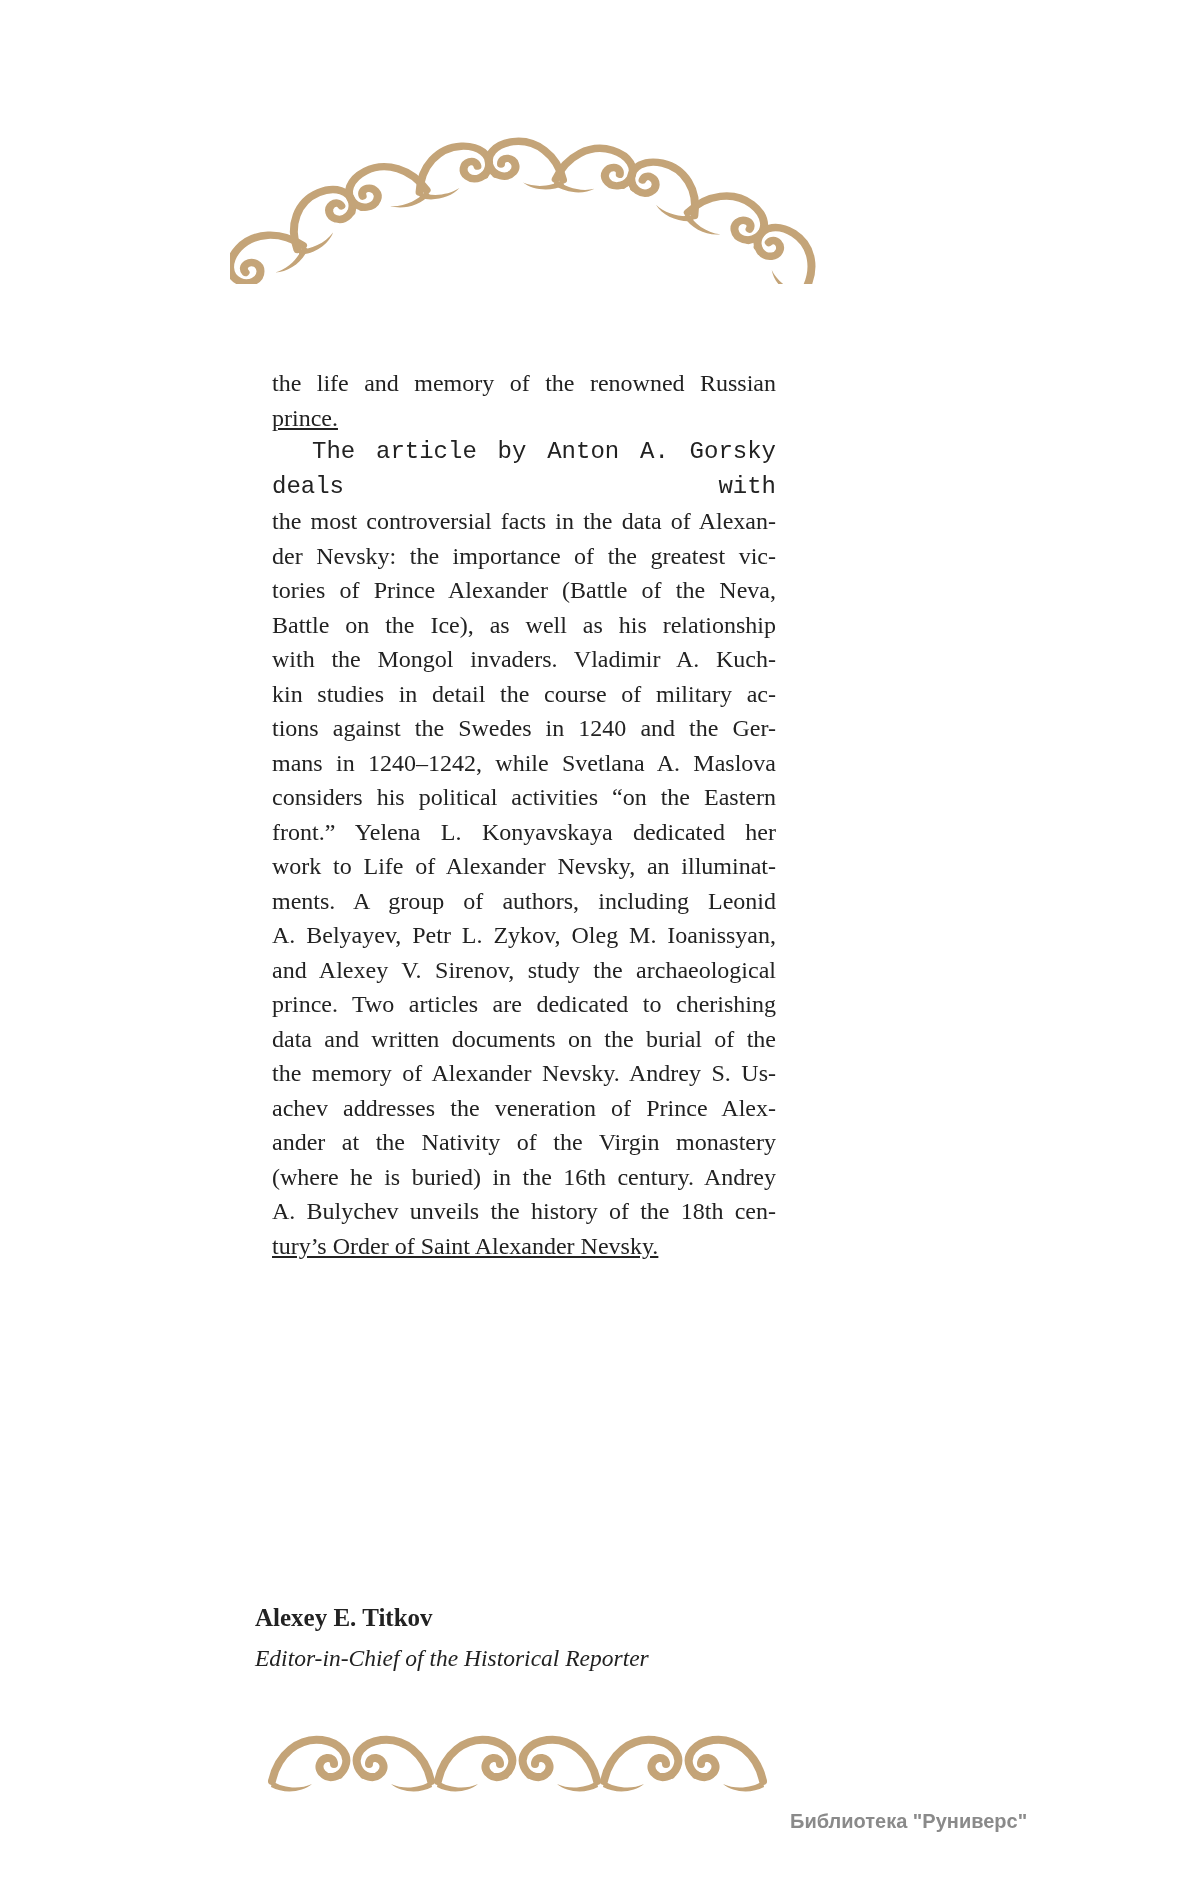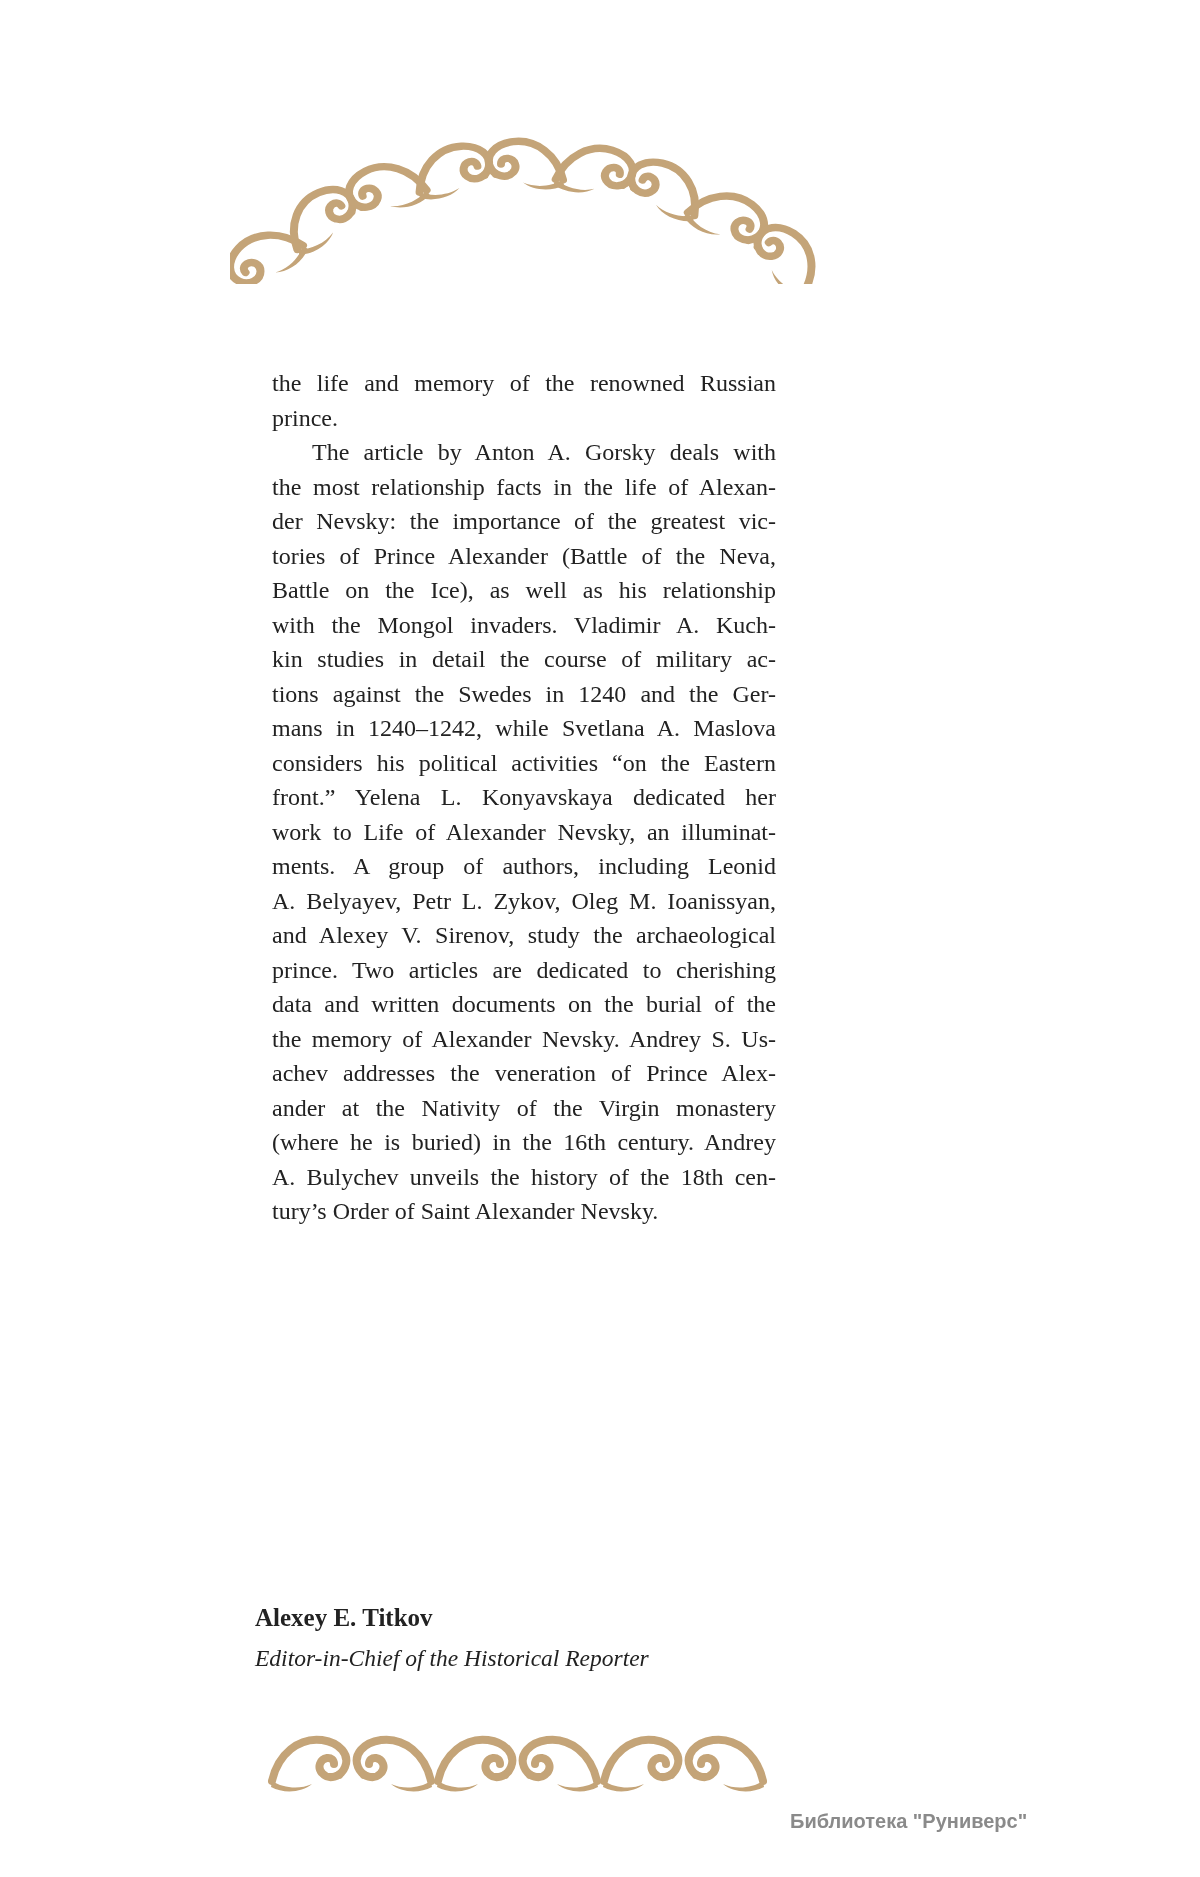--- a/index.html
+++ b/index.html
@@ -22,22 +22,22 @@
   
   #body-text {
     position: absolute;
     left: 272px; top: 366px;
     width: 504px;
     font-size: 24px;
     line-height: 34.5px;
     color: var(--ink);
   }
   #body-text .line { text-align: justify; text-align-last: justify; white-space: normal; }
-  #body-text .line.last { text-align-last: left; }
-  #body-text .line.indent { text-indent: 40px; }
+  #body-text .line.last { text-align-last: left; text-decoration: underline; }
+  #body-text .line.indent { text-indent: 40px; font-family: Liberation Mono, monospace; }
   
   #signature {
     position: absolute;
     right: 425px; top: 1598px;
     width: 520px;
   }
   #signature .sig-name { font-weight: bold; font-size: 25px; line-height: 40px; }
   #signature .sig-title { font-style: italic; font-size: 23.5px; line-height: 40px; }
   
   #watermark {
@@ -70,21 +70,21 @@
     <use href="#scroll-motif" transform="translate(366.9,45.7) rotate(10.5)"></use>
     <use href="#scroll-motif" transform="translate(436.4,65.1) rotate(21) scale(-1,1)"></use>
     <use href="#scroll-motif" transform="translate(501.2,97.1) rotate(31.5)"></use>
     <use href="#scroll-motif" transform="translate(559.3,140.5) rotate(42) scale(-1,1)"></use>
   </svg>
 
   <div id="body-text">
       <div class="line">the life and memory of the renowned Russian</div>
       <div class="line last">prince.</div>
       <div class="line indent">The article by Anton A. Gorsky deals with</div>
-      <div class="line">the most relationship facts in the life of Alexan-</div>
+      <div class="line">the most controversial facts in the data of Alexan-</div>
       <div class="line">der Nevsky: the importance of the greatest vic-</div>
       <div class="line">tories of Prince Alexander (Battle of the Neva,</div>
       <div class="line">Battle on the Ice), as well as his relationship</div>
       <div class="line">with the Mongol invaders. Vladimir A. Kuch-</div>
       <div class="line">kin studies in detail the course of military ac-</div>
       <div class="line">tions against the Swedes in 1240 and the Ger-</div>
       <div class="line">mans in 1240–1242, while Svetlana A. Maslova</div>
       <div class="line">considers his political activities “on the Eastern</div>
       <div class="line">front.” Yelena L. Konyavskaya dedicated her</div>
       <div class="line">work to Life of Alexander Nevsky, an illuminat-</div>

